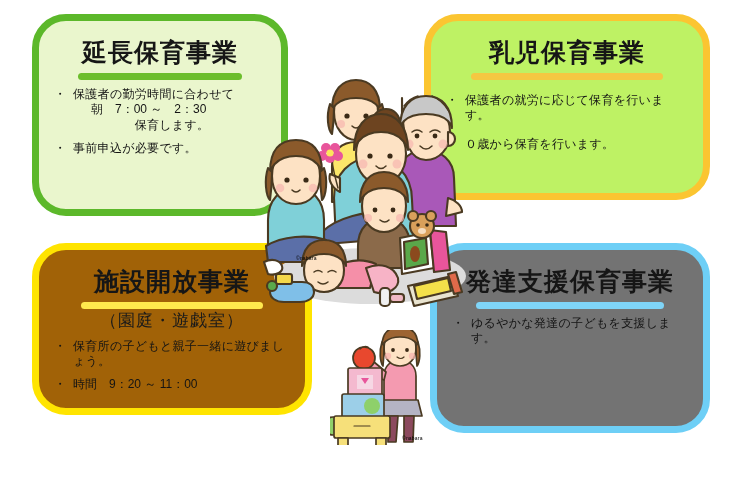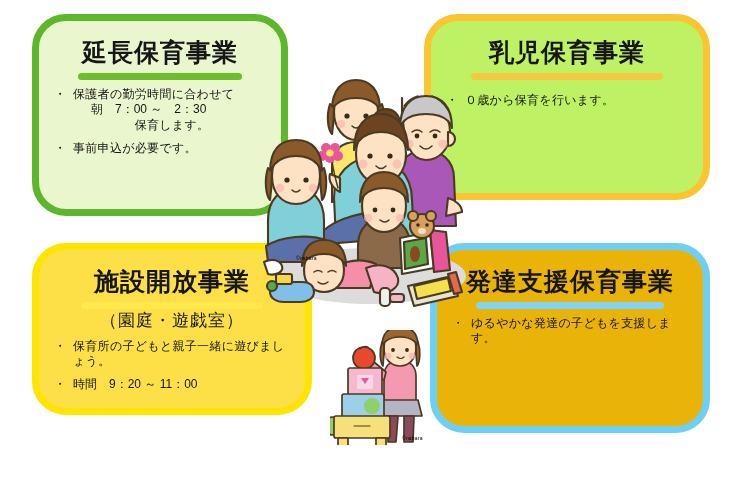--- a/index.html
+++ b/index.html
@@ -29,23 +29,23 @@
     height: 100%;
     box-sizing: border-box;
     padding: 14px 16px 10px 16px;
   }
 
   .card-green  { left: 32px;  top: 14px;  width: 256px; height: 202px;
                  border-width: 7px; border-color: #5cb82a; background: #eaf6cd; }
   .card-cream  { left: 424px; top: 14px;  width: 286px; height: 186px;
                  border-width: 7px; border-color: #fbc531; background: #bef264; }
   .card-yellow { left: 32px;  top: 243px; width: 280px; height: 172px;
-                 border-width: 7px; border-color: #ffe400; background: #fde047; }
+                 border-width: 7px; border-color: #ffe400; background: #a16207; }
   .card-blue   { left: 430px; top: 243px; width: 280px; height: 190px;
-                 border-width: 7px; border-color: #6ecff6; background: #eab308; }
+                 border-width: 7px; border-color: #6ecff6; background: #737373; }
 
   
   .title {
     text-align: center;
     font-size: 25px;
     font-weight: 700;
     color: #161616;
     letter-spacing: 1px;
     line-height: 1.1;
     margin: 4px 0 0 0;
@@ -138,20 +138,23 @@
         </li>
       </ul>
     </div>
   </div>
 
   <div class="card card-cream">
     <div class="card-inner">
       <div class="title">乳児保育事業</div>
       <div class="title-rule rule-amber"></div>
       <ul class="bullets cream-list">
+        <li>
+          <span>保護者の就労に応じて保育を行います。</span>
+        </li>
         <li>
           <span>０歳から保育を行います。</span>
         </li>
       </ul>
     </div>
   </div>
 
   <div class="card card-yellow">
     <div class="card-inner">
       <div class="title">施設開放事業</div>

